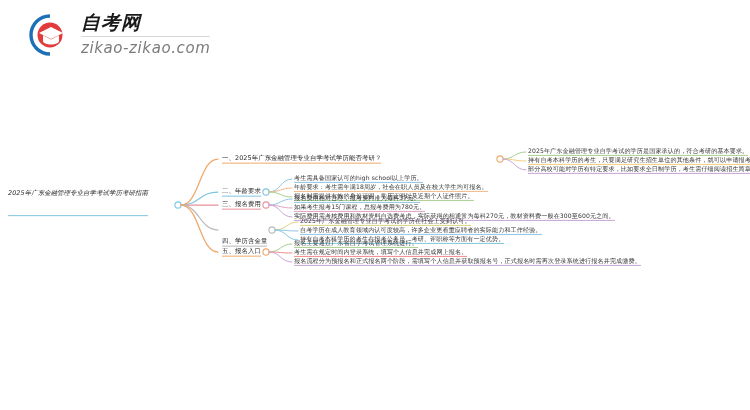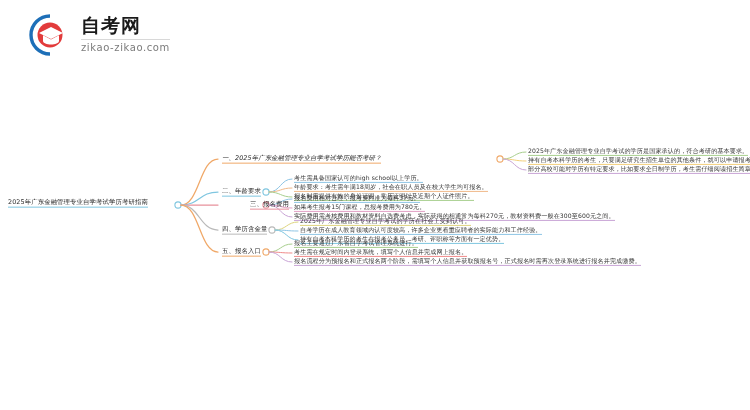--- a/index.html
+++ b/index.html
@@ -15,27 +15,28 @@
   #logo-bar{
     position:absolute;left:26px;top:12px;
     display:flex;align-items:center;gap:9px;
   }
   #logo-mark{
     position:relative;width:46px;height:46px;flex:none;
   }
   #logo-text-wrap{
     display:flex;flex-direction:column;justify-content:space-between;
     padding-bottom:2px;
+    font-style:italic;
   }
   #logo-title{
     font-size:19px;font-weight:bold;color:#1a1a1a;
     letter-spacing:1px;line-height:1.15;
   }
   #logo-sub{
-    font-size:10px;color:#7b7b7b;letter-spacing:.6px;
+    font-size:15px;color:#7b7b7b;letter-spacing:.6px;
     border-top:1px solid #d8d8d8;margin-top:2px;padding-top:2px;
     font-family:"DejaVu Sans","Liberation Sans",sans-serif;
   }
 
   
   #map{position:absolute;left:0;top:0;width:750px;height:410px;}
   #wires{position:absolute;left:0;top:0;width:750px;height:410px;}
 
   .node-text{
     position:absolute;
@@ -46,33 +47,34 @@
     letter-spacing:.1px;
     transform:translateY(-50%);
   }
 
   
   #root-node{
     left:8px;top:203px;
     font-size:6.4px;
     color:#2b2b2b;
     border-bottom:1.1px solid #7fc6e0;
-    padding-bottom:1px;
+    padding-bottom:18px;
+    font-style:italic;
   }
 
   
   .l1{
     font-size:6.4px;color:#2a2a2a;
     padding-bottom:1px;
     border-bottom:1.1px solid #cccccc;
   }
-  .l1.c1{border-bottom-color:#f0a868;font-style:italic;}
+  .l1.c1{border-bottom-color:#f0a868;}
   .l1.c2{border-bottom-color:#7fc6e0;}
   .l1.c3{border-bottom-color:#e8919c;}
-  .l1.c4{border-bottom-color:#b9b9b9;}
+  .l1.c4{border-bottom-color:#b9b9b9;margin-top:12px;}
   .l1.c5{border-bottom-color:#f0a868;text-align:right;}
 
   
   .l2{
     font-size:6.1px;color:#333333;
     padding-bottom:.8px;
     border-bottom:1px solid #ddd;
   }
 </style>
 </head>
@@ -125,21 +127,21 @@
   <div id="nodes">
       <div class="node-text" id="root-node">2025年广东金融管理专业自学考试学历考研指南</div>
       <div class="node-text l1 c1" style="left: 222px; top: 159px;">一、2025年广东金融管理专业自学考试学历能否考研？</div>
       <div class="node-text l2" style="left: 528px; top: 152px; border-bottom-color: rgb(168, 207, 142);">2025年广东金融管理专业自学考试的学历是国家承认的，符合考研的基本要求。</div>
       <div class="node-text l2" style="left: 528px; top: 161px; border-bottom-color: rgb(243, 207, 122);">持有自考本科学历的考生，只要满足研究生招生单位的其他条件，就可以申请报考研究生。</div>
       <div class="node-text l2" style="left: 528px; top: 170px; border-bottom-color: rgb(201, 164, 214);">部分高校可能对学历有特定要求，比如要求全日制学历，考生需仔细阅读招生简章。</div>
       <div class="node-text l1 c2" style="left: 222px; top: 192px;">二、年龄要求</div>
       <div class="node-text l2" style="left: 294px; top: 179px; border-bottom-color: rgb(142, 197, 229);">考生需具备国家认可的high school以上学历。</div>
       <div class="node-text l2" style="left: 294px; top: 188px; border-bottom-color: rgb(240, 185, 138);">年龄要求：考生需年满18周岁，社会在职人员及在校大学生均可报名。</div>
       <div class="node-text l2" style="left: 294px; top: 197px; border-bottom-color: rgb(168, 207, 142);">报名时需提供有效的身份证明、学历证明以及近期个人证件照片。</div>
-      <div class="node-text l1 c3" style="left: 222px; top: 205px; margin-left: 28px;">三、报名费用</div>
+      <div class="node-text l1 c3" style="left: 222px; top: 205px;">三、报名费用</div>
       <div class="node-text l2" style="left: 294px; top: 199px; border-bottom-color: rgb(142, 197, 229);">报名费用相对合理，报考资料准为每科37元。</div>
       <div class="node-text l2" style="left: 294px; top: 208px; border-bottom-color: rgb(226, 160, 196);">如果考生报考15门课程，总报考费用为780元。</div>
       <div class="node-text l2" style="left: 294px; top: 217px; border-bottom-color: rgb(201, 164, 214);">实际费用需考核费用和教材资料自选费考虑，实际获得的相通常为每科270元，教材资料费一般在300至600元之间。</div>
       <div class="node-text l1 c4" style="left: 222px; top: 230px;">四、学历含金量</div>
       <div class="node-text l2" style="left: 300px; top: 222px; border-bottom-color: rgb(222, 212, 126);">2025年广东金融管理专业自学考试的学历在社会上受到认可。</div>
       <div class="node-text l2" style="left: 300px; top: 231px; border-bottom-color: rgb(142, 197, 229);">自考学历在成人教育领域内认可度较高，许多企业更看重应聘者的实际能力和工作经验。</div>
       <div class="node-text l2" style="left: 300px; top: 240px; border-bottom-color: rgb(127, 198, 224);">持有自考本科学历的考生在报考公务员、考研、评职称等方面有一定优势。</div>
       <div class="node-text l1 c5" style="left: 222px; top: 252px;">五、报名入口</div>
       <div class="node-text l2" style="left: 294px; top: 244px; border-bottom-color: rgb(168, 207, 142);">报名主要通过广东省自学考试管理系统进行。</div>
       <div class="node-text l2" style="left: 294px; top: 253px; border-bottom-color: rgb(240, 138, 138);">考生需在规定时间内登录系统，填写个人信息并完成网上报名。</div>

